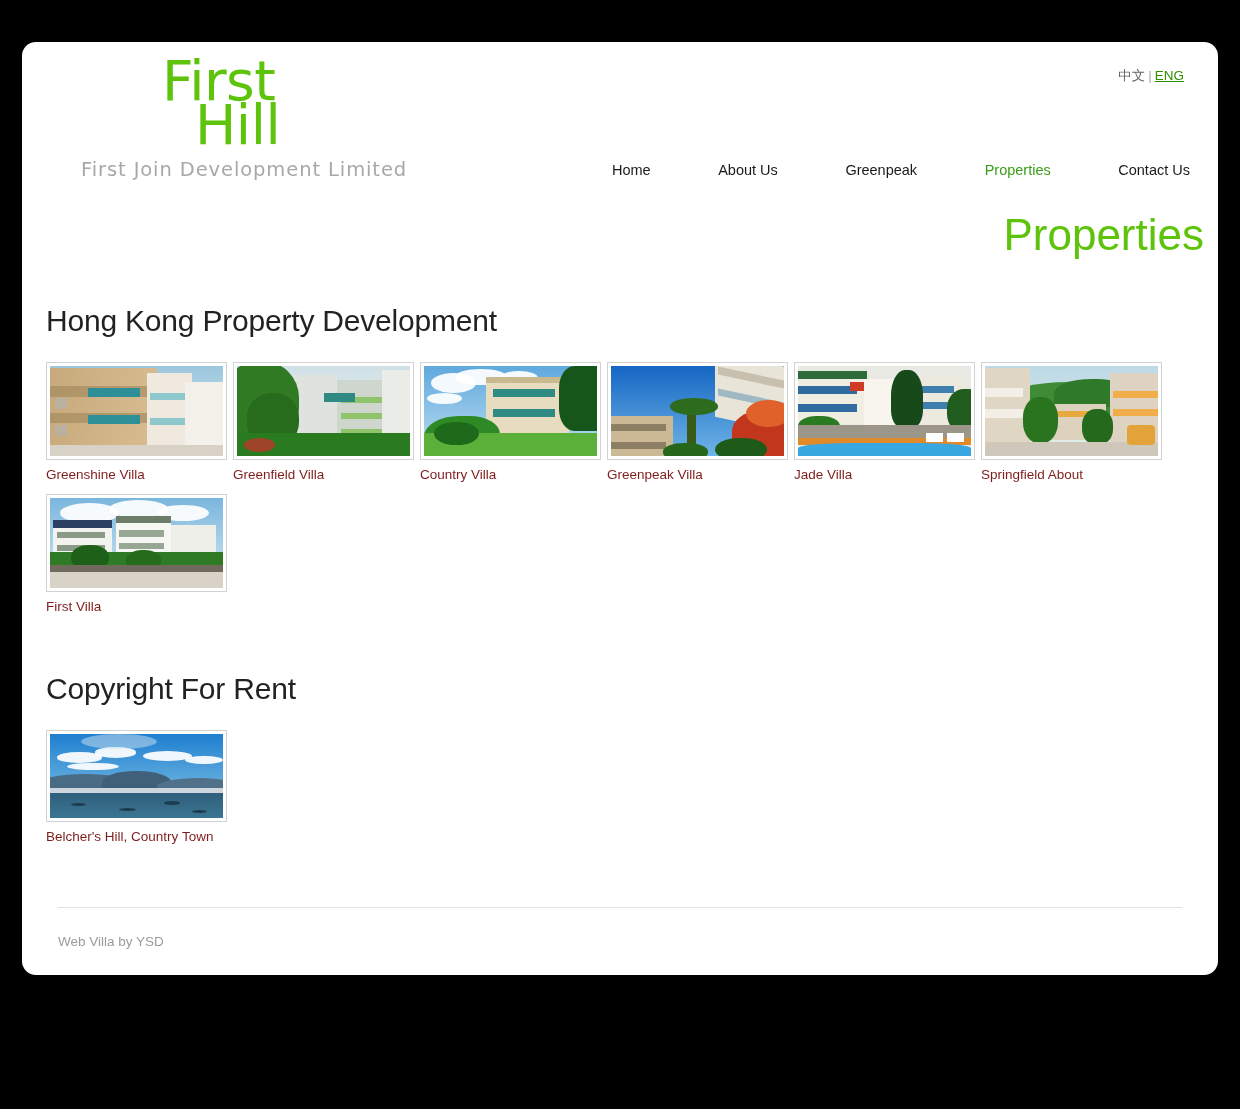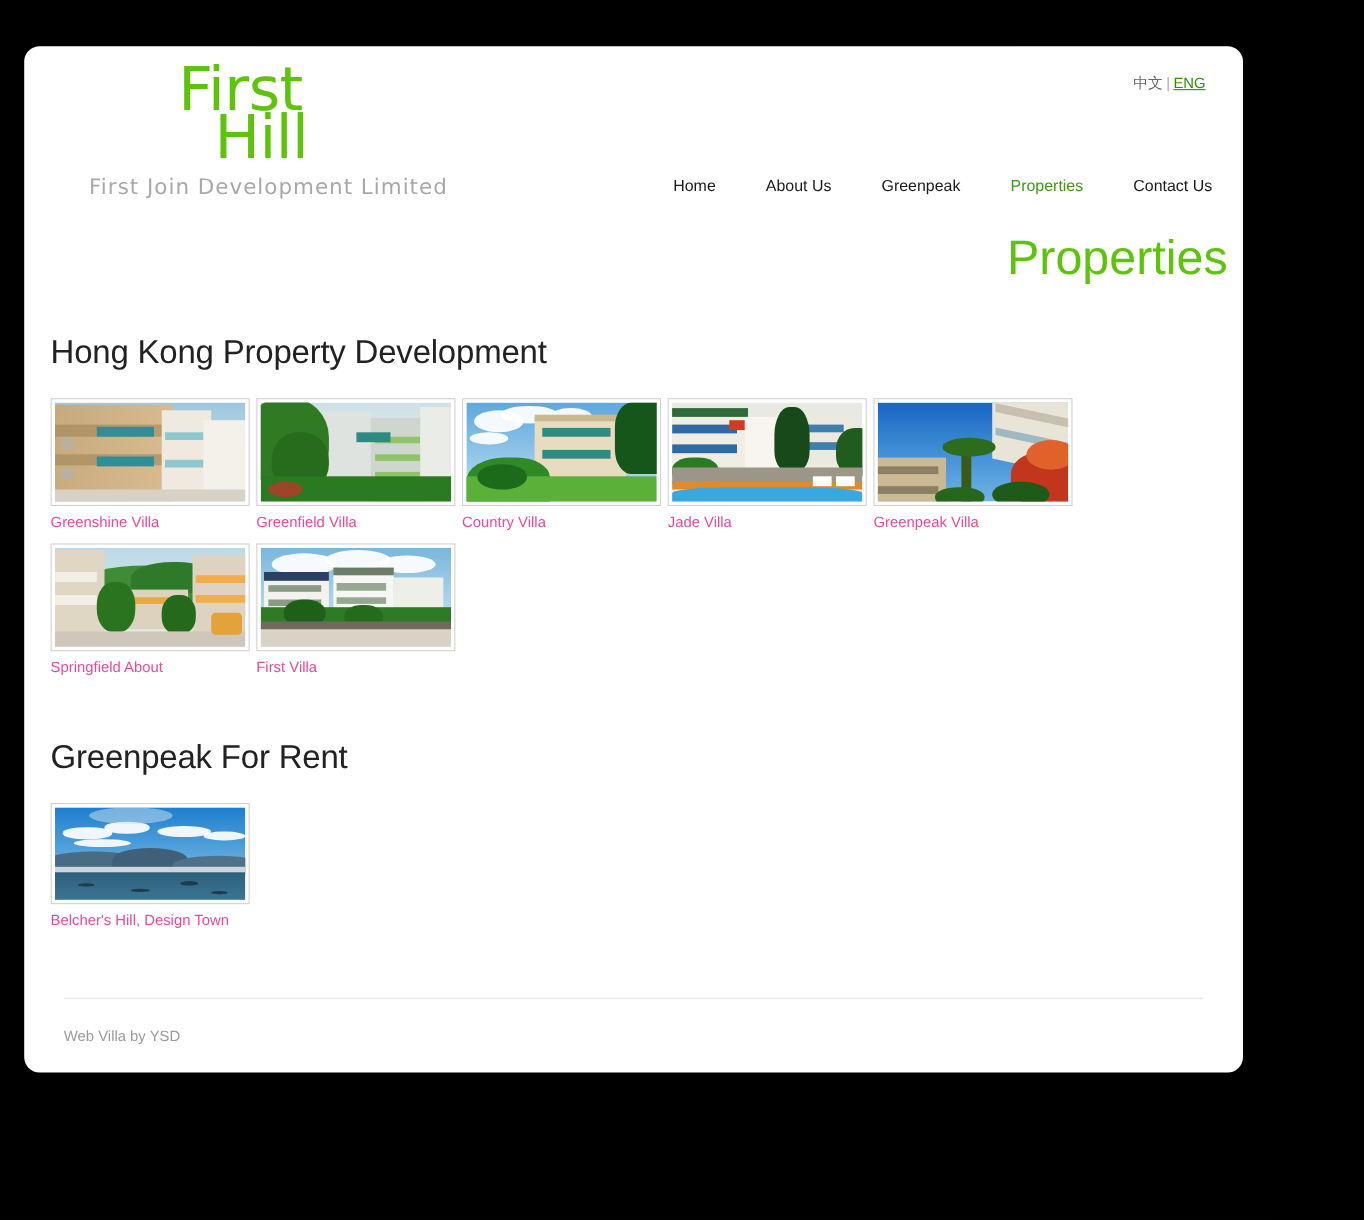--- a/index.html
+++ b/index.html
@@ -6,21 +6,21 @@
   html, body {
     margin: 0; padding: 0;
     width: 1240px; height: 1109px;
     background: #000000;
     font-family: "Liberation Sans", sans-serif;
     -webkit-font-smoothing: antialiased;
   }
   .page {
     position: absolute;
     left: 22px; top: 42px;
-    width: 1108px; height: 933px;
+    width: 1196px; height: 933px;
     background: #ffffff;
     border-radius: 14px;
     overflow: hidden;
   }
 
   
   .header {
     position: relative;
     height: 158px;
   }
@@ -133,21 +133,21 @@
     overflow: hidden;
   }
   .thumb-inner {
     width: 100%; height: 100%;
     position: relative;
     overflow: hidden;
   }
   .card-label {
     margin-top: 7px;
     font-size: 13.5px;
-    color: #ec4899;
+    color: #7f1d1d;
     white-space: nowrap;
   }
   .rent .thumb { width: 181px; height: 92px; }
 
   
   .ph { position: absolute; }
   .sky-blue   { inset: 0; background: linear-gradient(#5fa8dd, #bfe0f2); }
   .sky-deep   { inset: 0; background: linear-gradient(#1667c4, #6fb4e6); }
   .sky-pale   { inset: 0; background: linear-gradient(#9cc7de, #e2eef2); }
 
@@ -262,20 +262,41 @@
               <div class="ph" style="left:40%;top:26%;width:36%;height:9%;background:#2f8a84;"></div>
               <div class="ph" style="left:40%;top:48%;width:36%;height:9%;background:#2f8a84;"></div>
               <div class="ph" style="left:36%;top:12%;width:48%;height:7%;background:#c9b98f;"></div>
               <div class="ph" style="left:78%;top:0%;width:26%;height:72%;background:#17561b;border-radius:34% 0 0 34%;"></div>
               <div class="ph" style="left:0%;top:56%;width:44%;height:50%;background:#2e8a24;border-radius:46% 40% 0 0;"></div>
               <div class="ph" style="left:0%;top:74%;width:100%;height:30%;background:#5bb03a;"></div>
               <div class="ph" style="left:6%;top:62%;width:26%;height:26%;background:#1d6b1a;border-radius:48%;"></div>
             </div>
           </div>
           <div class="card-label">Country Villa</div>
+        </div>
+
+        <div class="card">
+          <div class="thumb">
+            <div class="thumb-inner">
+              <div class="ph sky-deep"></div>
+              <div class="ph" style="left:60%;top:-6%;width:50%;height:72%;background:#e9e4d8;transform:skewY(12deg);"></div>
+              <div class="ph" style="left:62%;top:10%;width:46%;height:9%;background:#c8c0ae;transform:skewY(12deg);"></div>
+              <div class="ph" style="left:62%;top:34%;width:46%;height:8%;background:#9fb9c4;transform:skewY(12deg);"></div>
+              <div class="ph" style="left:-4%;top:56%;width:40%;height:50%;background:#cbb894;"></div>
+              <div class="ph" style="left:0%;top:64%;width:32%;height:8%;background:#8d7f63;"></div>
+              <div class="ph" style="left:0%;top:84%;width:32%;height:8%;background:#8d7f63;"></div>
+              <div class="ph" style="left:44%;top:44%;width:5%;height:56%;background:#3a5a18;"></div>
+              <div class="ph" style="left:34%;top:36%;width:28%;height:18%;background:#2d6b1d;border-radius:50%;"></div>
+              <div class="ph" style="left:70%;top:50%;width:40%;height:56%;background:#c1361d;border-radius:40%;"></div>
+              <div class="ph" style="left:78%;top:38%;width:26%;height:30%;background:#e0622a;border-radius:50%;"></div>
+              <div class="ph" style="left:60%;top:80%;width:30%;height:26%;background:#1e5a18;border-radius:48%;"></div>
+              <div class="ph" style="left:30%;top:86%;width:26%;height:20%;background:#27671b;border-radius:46%;"></div>
+            </div>
+          </div>
+          <div class="card-label">Greenpeak Villa</div>
         </div>
 
         <div class="card">
           <div class="thumb">
             <div class="thumb-inner">
               <div class="ph" style="inset:0;background:#e7e9e2;"></div>
               <div class="ph" style="left:-4%;top:6%;width:44%;height:58%;background:#f0ede3;"></div>
               <div class="ph" style="left:-4%;top:6%;width:44%;height:8%;background:#2f6b3a;"></div>
               <div class="ph" style="left:0%;top:22%;width:34%;height:9%;background:#2f6ba0;"></div>
               <div class="ph" style="left:0%;top:42%;width:34%;height:9%;background:#2f6ba0;"></div>
@@ -293,41 +314,20 @@
               <div class="ph" style="left:74%;top:74%;width:10%;height:10%;background:#ffffff;"></div>
               <div class="ph" style="left:86%;top:74%;width:10%;height:10%;background:#ffffff;"></div>
             </div>
           </div>
           <div class="card-label">Jade Villa</div>
         </div>
 
         <div class="card">
           <div class="thumb">
             <div class="thumb-inner">
-              <div class="ph sky-deep"></div>
-              <div class="ph" style="left:60%;top:-6%;width:50%;height:72%;background:#e9e4d8;transform:skewY(12deg);"></div>
-              <div class="ph" style="left:62%;top:10%;width:46%;height:9%;background:#c8c0ae;transform:skewY(12deg);"></div>
-              <div class="ph" style="left:62%;top:34%;width:46%;height:8%;background:#9fb9c4;transform:skewY(12deg);"></div>
-              <div class="ph" style="left:-4%;top:56%;width:40%;height:50%;background:#cbb894;"></div>
-              <div class="ph" style="left:0%;top:64%;width:32%;height:8%;background:#8d7f63;"></div>
-              <div class="ph" style="left:0%;top:84%;width:32%;height:8%;background:#8d7f63;"></div>
-              <div class="ph" style="left:44%;top:44%;width:5%;height:56%;background:#3a5a18;"></div>
-              <div class="ph" style="left:34%;top:36%;width:28%;height:18%;background:#2d6b1d;border-radius:50%;"></div>
-              <div class="ph" style="left:70%;top:50%;width:40%;height:56%;background:#c1361d;border-radius:40%;"></div>
-              <div class="ph" style="left:78%;top:38%;width:26%;height:30%;background:#e0622a;border-radius:50%;"></div>
-              <div class="ph" style="left:60%;top:80%;width:30%;height:26%;background:#1e5a18;border-radius:48%;"></div>
-              <div class="ph" style="left:30%;top:86%;width:26%;height:20%;background:#27671b;border-radius:46%;"></div>
-            </div>
-          </div>
-          <div class="card-label">Greenpeak Villa</div>
-        </div>
-
-        <div class="card">
-          <div class="thumb">
-            <div class="thumb-inner">
               <div class="ph" style="inset:0;background:linear-gradient(#bcd9e6,#e6efe6);"></div>
               <div class="ph" style="left:14%;top:18%;width:74%;height:36%;background:#3f8c36;border-radius:46% 50% 0 0;"></div>
               <div class="ph" style="left:40%;top:14%;width:44%;height:32%;background:#2e7a2a;border-radius:50% 44% 0 0;"></div>
               <div class="ph" style="left:-4%;top:2%;width:30%;height:84%;background:#e0d6c4;"></div>
               <div class="ph" style="left:0%;top:24%;width:22%;height:10%;background:#f3efe6;"></div>
               <div class="ph" style="left:0%;top:48%;width:22%;height:10%;background:#f3efe6;"></div>
               <div class="ph" style="left:72%;top:8%;width:34%;height:80%;background:#ded3c0;"></div>
               <div class="ph" style="left:74%;top:28%;width:26%;height:8%;background:#f0ad4a;"></div>
               <div class="ph" style="left:74%;top:48%;width:26%;height:8%;background:#f0ad4a;"></div>
               <div class="ph" style="left:36%;top:42%;width:34%;height:40%;background:#ddd2bd;"></div>
@@ -364,21 +364,21 @@
               <div class="ph" style="left:0%;top:74%;width:100%;height:8%;background:#6f6a5c;"></div>
             </div>
           </div>
           <div class="card-label">First Villa</div>
         </div>
 
       </div>
     </div>
 
     <div class="section rent">
-      <h2 class="section-title">Greenpeak For Rent</h2>
+      <h2 class="section-title">Copyright For Rent</h2>
 
       <div class="grid">
         <div class="card">
           <div class="thumb">
             <div class="thumb-inner">
               <div class="ph" style="inset:0;background:linear-gradient(#1f7fd0,#8fcbe8);"></div>
               <div class="ph cloud" style="left:4%;top:22%;width:26%;height:12%;"></div>
               <div class="ph cloud" style="left:26%;top:16%;width:24%;height:12%;"></div>
               <div class="ph cloud" style="left:54%;top:20%;width:28%;height:12%;"></div>
               <div class="ph cloud" style="left:78%;top:26%;width:22%;height:10%;"></div>
@@ -388,21 +388,21 @@
               <div class="ph" style="left:30%;top:44%;width:40%;height:26%;background:#3f6078;border-radius:50% 50% 0 0;"></div>
               <div class="ph" style="left:62%;top:52%;width:48%;height:20%;background:#51718a;border-radius:50% 50% 0 0;"></div>
               <div class="ph" style="left:0%;top:64%;width:100%;height:8%;background:#cdd6dc;"></div>
               <div class="ph" style="left:0%;top:70%;width:100%;height:34%;background:linear-gradient(#2f5f7c,#3d7894);"></div>
               <div class="ph" style="left:12%;top:82%;width:9%;height:4%;background:#1d3c50;border-radius:50%;"></div>
               <div class="ph" style="left:40%;top:88%;width:10%;height:4%;background:#1d3c50;border-radius:50%;"></div>
               <div class="ph" style="left:66%;top:80%;width:9%;height:4%;background:#1d3c50;border-radius:50%;"></div>
               <div class="ph" style="left:82%;top:90%;width:9%;height:4%;background:#1d3c50;border-radius:50%;"></div>
             </div>
           </div>
-          <div class="card-label">Belcher's Hill, Design Town</div>
+          <div class="card-label">Belcher's Hill, Country Town</div>
         </div>
       </div>
     </div>
   </div>
 
   <div class="footer">
     <div>Web Villa by YSD</div>
   </div>
 
 </div>

